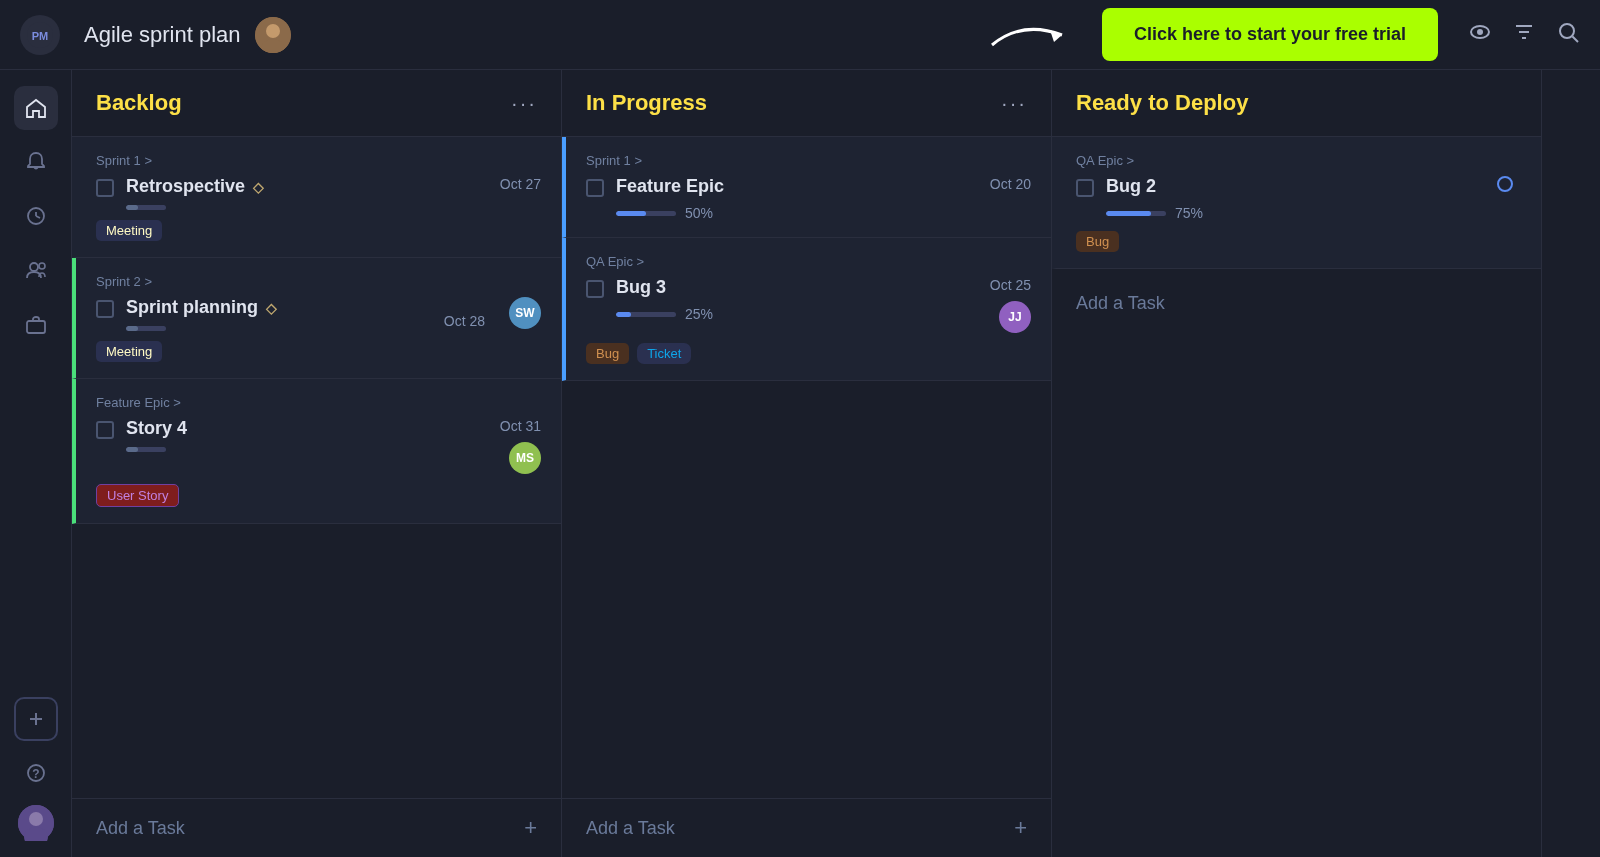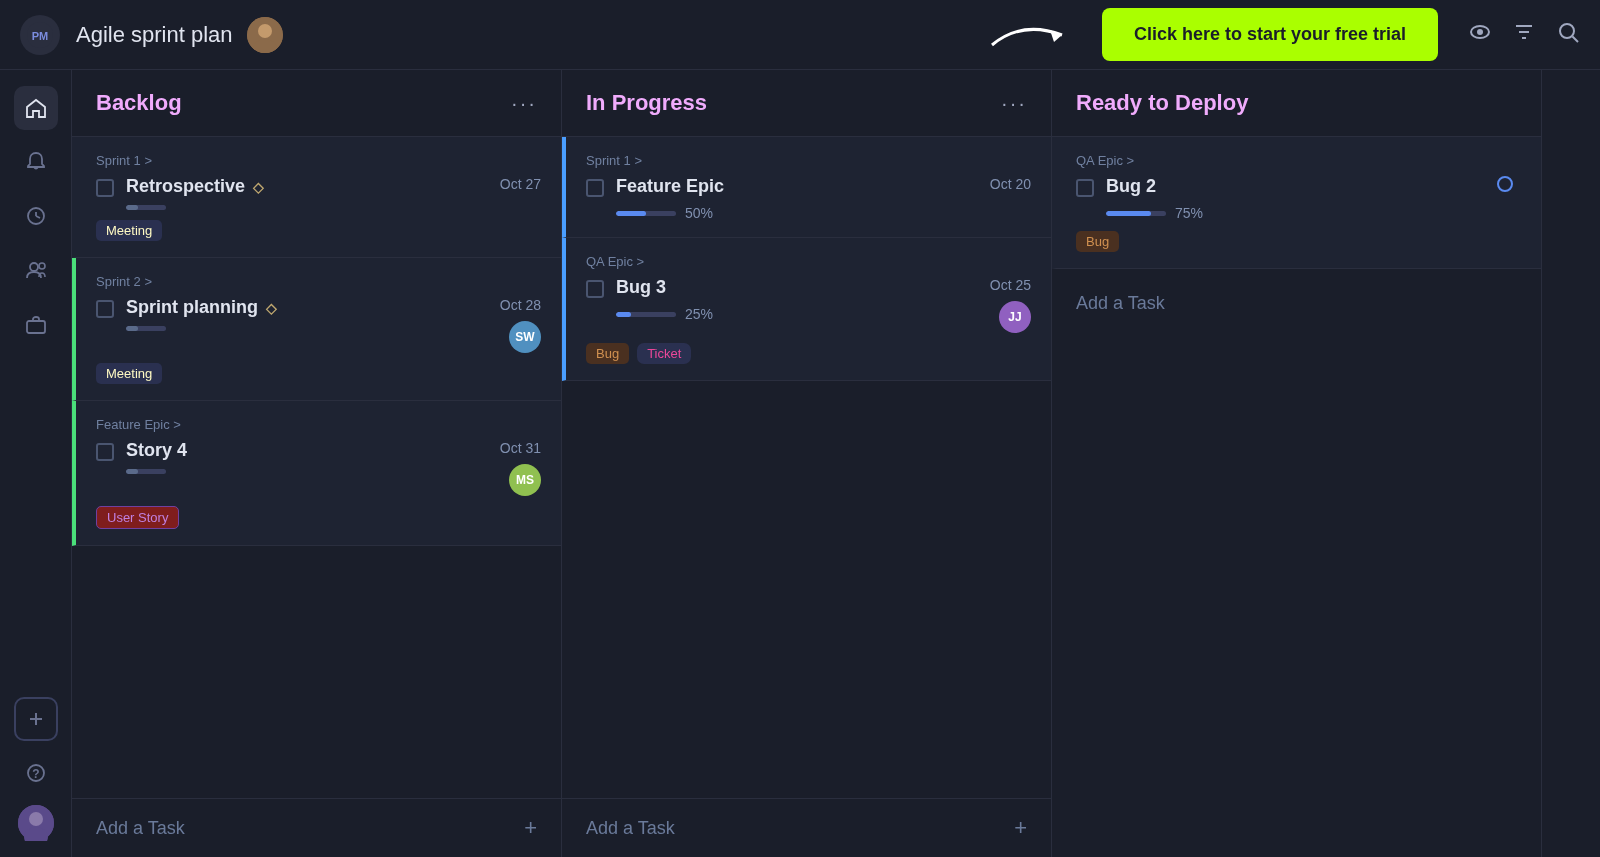--- a/index.html
+++ b/index.html
@@ -37,20 +37,21 @@
       font-weight: bold;
       color: #7b8cde;
       font-size: 12px;
       margin-right: 16px;
     }
     .topbar-title {
       font-size: 22px;
       font-weight: 500;
       color: #e0e4ef;
       margin-right: 14px;
+      margin-left: 8px;
     }
     .topbar-avatar {
       width: 36px;
       height: 36px;
       border-radius: 50%;
       background: #8b6a4a;
       overflow: hidden;
       display: flex;
       align-items: center;
       justify-content: center;
@@ -156,21 +157,21 @@
       padding: 20px 24px;
       display: flex;
       align-items: center;
       justify-content: space-between;
       border-bottom: 1px solid #2a2e3e;
       flex-shrink: 0;
     }
     .column-title {
       font-size: 22px;
       font-weight: 600;
-      color: #f0abfc;
+      color: #fde047;
     }
     .column-more {
       color: #a0a8c0;
       font-size: 20px;
       cursor: pointer;
       letter-spacing: 2px;
     }
     .column-body {
       flex: 1;
       overflow-y: auto;
@@ -269,21 +270,21 @@
     .tag-meeting {
       background: #2a3050;
       color: #fef9c3;
     }
     .tag-bug {
       background: #4a3020;
       color: #d09050;
     }
     .tag-ticket {
       background: #2a3050;
-      color: #ec4899;
+      color: #0ea5e9;
       border-radius: 7px;
     }
     .tag-user-story {
       background: #7f1d1d;
       color: #c080e0;
       border: 1px solid #7040a0;
     }
     .task-avatar {
       width: 32px;
       height: 32px;
@@ -477,21 +478,21 @@
               <div class="task-title">
                 <span>Sprint planning</span>
                 <span class="diamond-icon">◇</span>
               </div>
               <div class="mini-progress">
                 <div class="progress-bar-bg">
                   <div class="progress-bar-fill" style="width:30%; background:#5a6a8a;"></div>
                 </div>
               </div>
             </div>
-            <div style="display:flex;flex-direction:column;align-items:flex-end;gap:8px;">
+            <div style="display:flex;flex-direction:row;align-items:flex-end;gap:24px;">
               <span class="task-date">Oct 28</span>
               <div class="task-avatar av-sw">SW</div>
             </div>
           </div>
           <div class="task-tags">
             <span class="tag tag-meeting">Meeting</span>
           </div>
         </div>
 
         <div class="task-card left-green">

